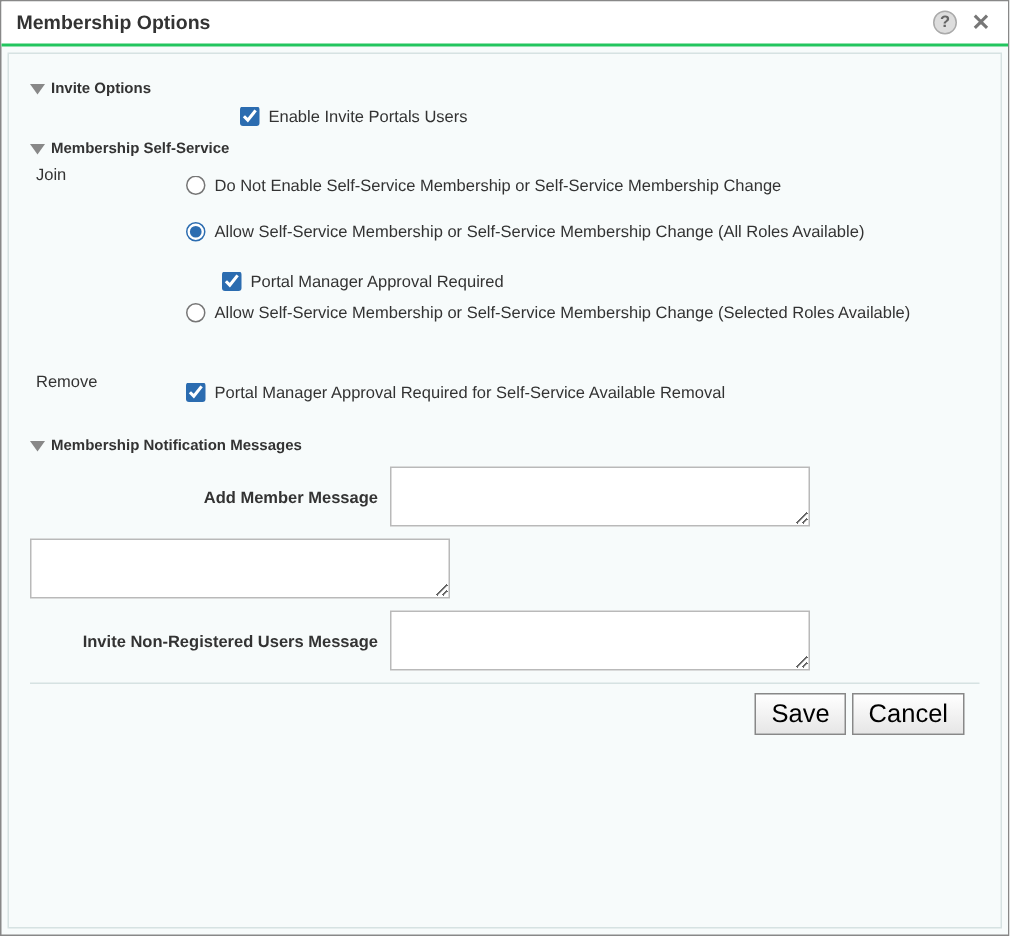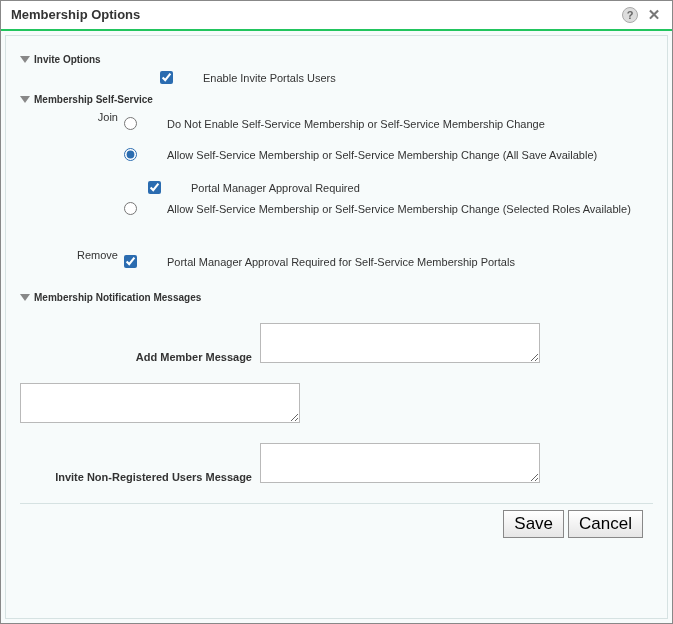--- a/index.html
+++ b/index.html
@@ -40,40 +40,40 @@
   }
   .disclosure {
     width: 0; height: 0;
     border-left: 5px solid transparent;
     border-right: 5px solid transparent;
     border-top: 7px solid #888;
     display: inline-block;
   }
   .row { display: flex; align-items: flex-start; margin: 6px 0; }
   .row-label {
-    width: 100px; text-align: right;
+    width: 100px; 
     padding-right: 6px;
     margin-left: 4px;
     color: #333;
   }
   .row-content { flex: 1; }
   input[type=checkbox], input[type=radio] { margin: 0 6px 0 0; vertical-align: middle; accent-color: #2b6cb0; }
   label { vertical-align: middle; }
-  .opt { margin: 6px 0 6px 0; display: flex; align-items: center; gap: 24px; }
+  .opt { margin: 6px 0 6px 0; display: flex; align-items: center; }
   .sub-opt { margin-left: 24px; margin-top: 20px; margin-bottom: 8px; }
   .indent-invite { margin-left: 140px; margin-top: 6px; margin-bottom: 10px;}
   textarea.msg {
     width: 280px; height: 40px;
     border: 1px solid #b9b9b9;
     resize: both;
     font-family: Tahoma, Arial, sans-serif; font-size: 11px;
     padding: 2px;
     background: #fff;
   }
-  .msg-row { display: flex; align-items: flex-end; margin: 20px 0; }
+  .msg-row { display: flex; align-items: center; margin: 8px 0; }
   .msg-label { width: 240px; text-align: right; font-weight: bold; padding-right: 8px; padding-top: 2px; color: #333; }
   .footer {
     display: flex; justify-content: flex-end; gap: 4px;
     padding: 6px 10px;
     border-top: 1px solid #d6e2e2;
   }
   button.btn {
     font-family: Tahoma, Arial, sans-serif; font-size: 17px;
     padding: 3px 10px;
     border: 1px solid #888;
@@ -118,39 +118,39 @@
     <div class="row">
       <div class="row-label">Join</div>
       <div class="row-content radio-group">
         <div class="opt">
           <input type="radio" name="join" id="joinNone" style="">
           <label for="joinNone">Do Not Enable Self-Service Membership or Self-Service Membership Change</label>
         </div>
         <div class="spacer-sm"></div>
         <div class="opt">
           <input type="radio" name="join" id="joinAll" checked="" style="">
-          <label for="joinAll">Allow Self-Service Membership or Self-Service Membership Change (All Save Available)</label>
+          <label for="joinAll">Allow Self-Service Membership or Self-Service Membership Change (All Roles Available)</label>
         </div>
         <div class="opt sub-opt">
           <input type="checkbox" id="cbApproval" checked="" style="">
           <label for="cbApproval">Portal Manager Approval Required</label>
         </div>
         <div class="opt">
           <input type="radio" name="join" id="joinSel" style="">
           <label for="joinSel">Allow Self-Service Membership or Self-Service Membership Change (Selected Roles Available)</label>
         </div>
       </div>
     </div>
 
     <div class="row remove-row">
       <div class="row-label">Remove</div>
       <div class="row-content">
         <div class="opt">
           <input type="checkbox" id="cbRemoveApproval" checked="" style="">
-          <label for="cbRemoveApproval">Portal Manager Approval Required for Self-Service Membership Portals</label>
+          <label for="cbRemoveApproval">Portal Manager Approval Required for Self-Service Available Removal</label>
         </div>
       </div>
     </div>
 
     <div class="section-heading">
       <span class="disclosure"></span>
       <span>Membership Notification Messages</span>
     </div>
 
     <div class="msg-row">

